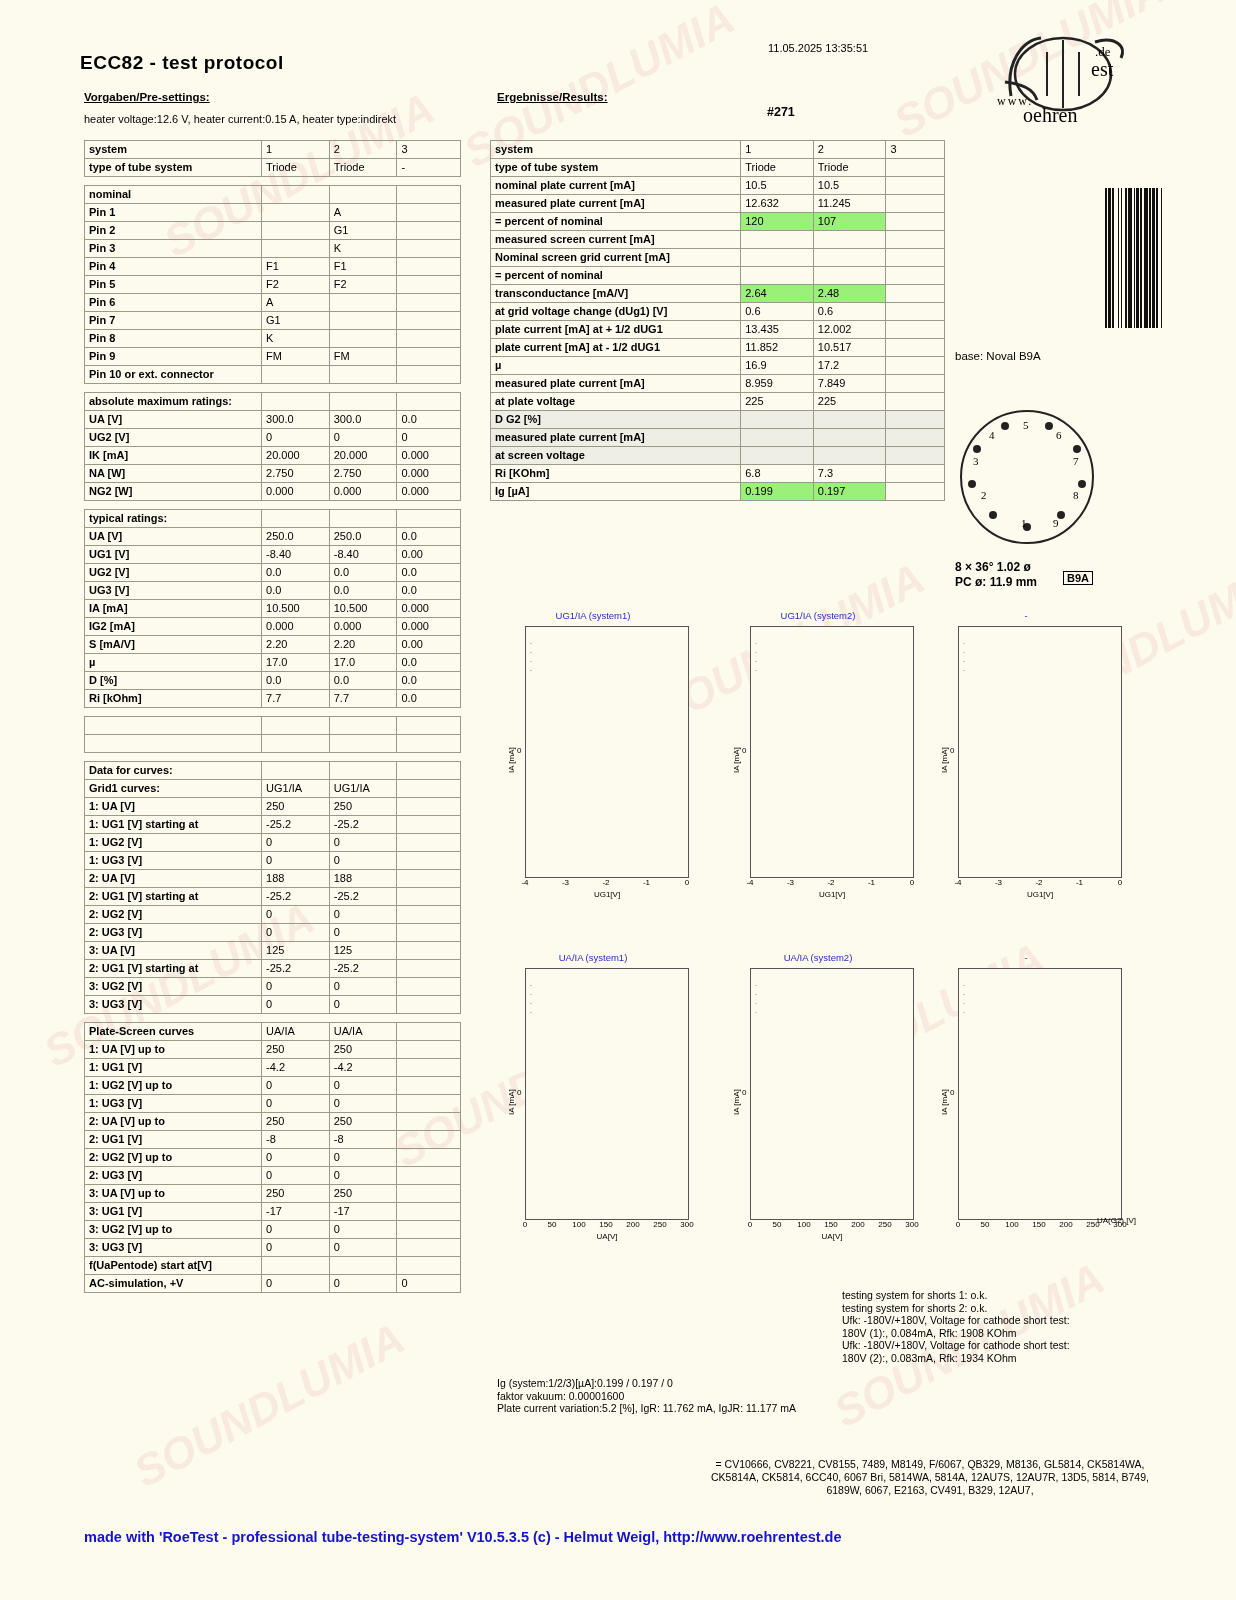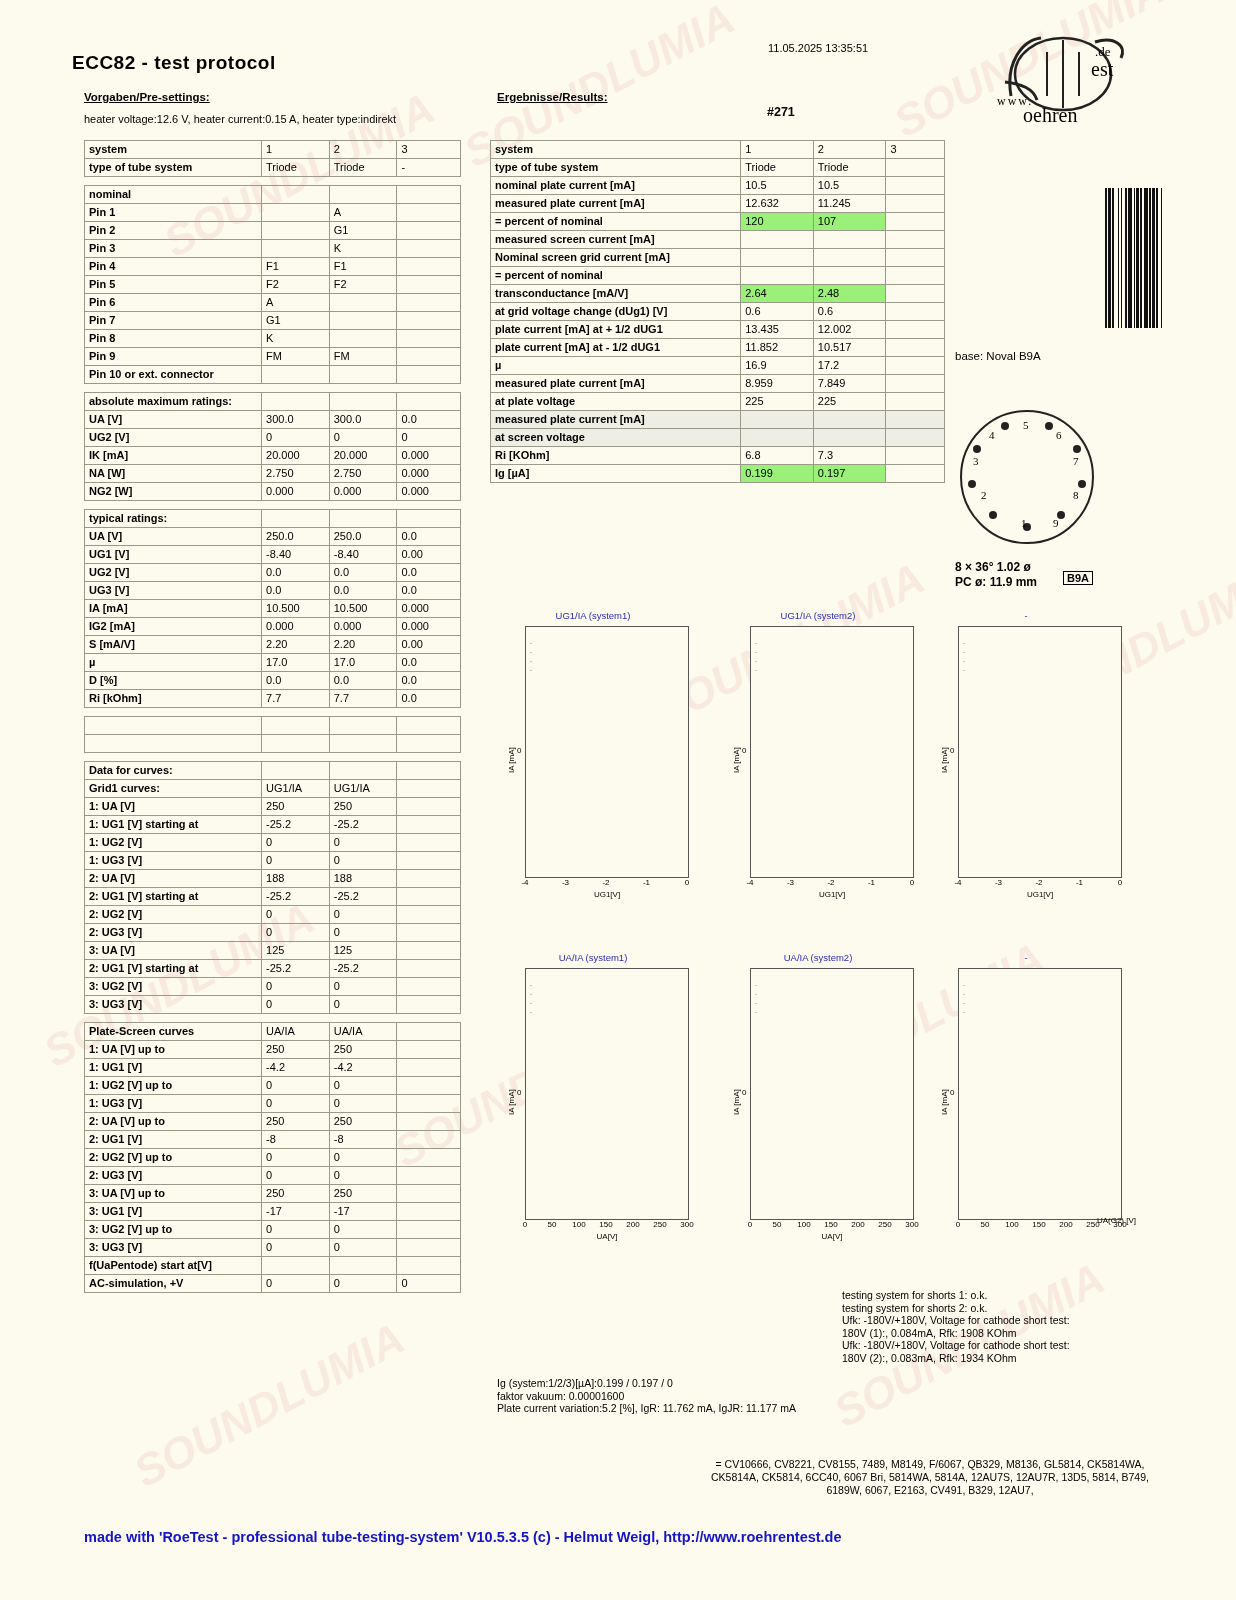--- a/index.html
+++ b/index.html
@@ -4,21 +4,21 @@
 <style>
   html,body{margin:0;padding:0;}
   body{
     width:1236px;height:1600px;background:#fdfbee;
     font-family:"Liberation Sans",sans-serif;color:#000;
     position:relative;overflow:hidden;
   }
   .wm{position:absolute;color:rgba(220,120,120,.13);font-weight:bold;font-style:italic;
       transform:rotate(-28deg);pointer-events:none;white-space:nowrap;}
   #page{position:absolute;inset:0;}
-  .title{position:absolute;left:72px;top:52px;font-size:19px;font-weight:bold;letter-spacing:.5px;}
+  .title{position:absolute;left:80px;top:52px;font-size:19px;font-weight:bold;letter-spacing:.5px;}
   .datetime{position:absolute;left:768px;top:42px;font-size:11px;}
   .sub1{position:absolute;left:84px;top:91px;font-size:11.5px;font-weight:bold;text-decoration:underline;}
   .sub2{position:absolute;left:497px;top:91px;font-size:11.5px;font-weight:bold;text-decoration:underline;}
   .heaterline{position:absolute;left:84px;top:113px;font-size:11px;}
   .serial{position:absolute;left:767px;top:105px;font-size:12.5px;font-weight:bold;}
 
   table{border-collapse:collapse;font-size:11px;}
   .tbl td{border:1px solid #9a9a8a;padding:1px 4px;height:15px;line-height:15px;white-space:nowrap;}
   .tbl td.lbl{font-weight:bold;}
   .tbl td.blank{border:none;height:6px;}
@@ -655,20 +655,26 @@
           <td class="lbl">measured plate current [mA]</td>
           <td>8.959</td>
           <td>7.849</td>
           <td></td>
         </tr>
         <tr>
           <td class="lbl">at plate voltage</td>
           <td>225</td>
           <td>225</td>
           <td></td>
+        </tr>
+        <tr>
+          <td class="lbl grayrow">D G2 [%]</td>
+          <td class=" grayrow"></td>
+          <td class=" grayrow"></td>
+          <td class=" grayrow"></td>
         </tr>
         <tr>
           <td class="lbl grayrow">measured plate current [mA]</td>
           <td class=" grayrow"></td>
           <td class=" grayrow"></td>
           <td class=" grayrow"></td>
         </tr>
         <tr>
           <td class="lbl grayrow">at screen voltage</td>
           <td class=" grayrow"></td>

